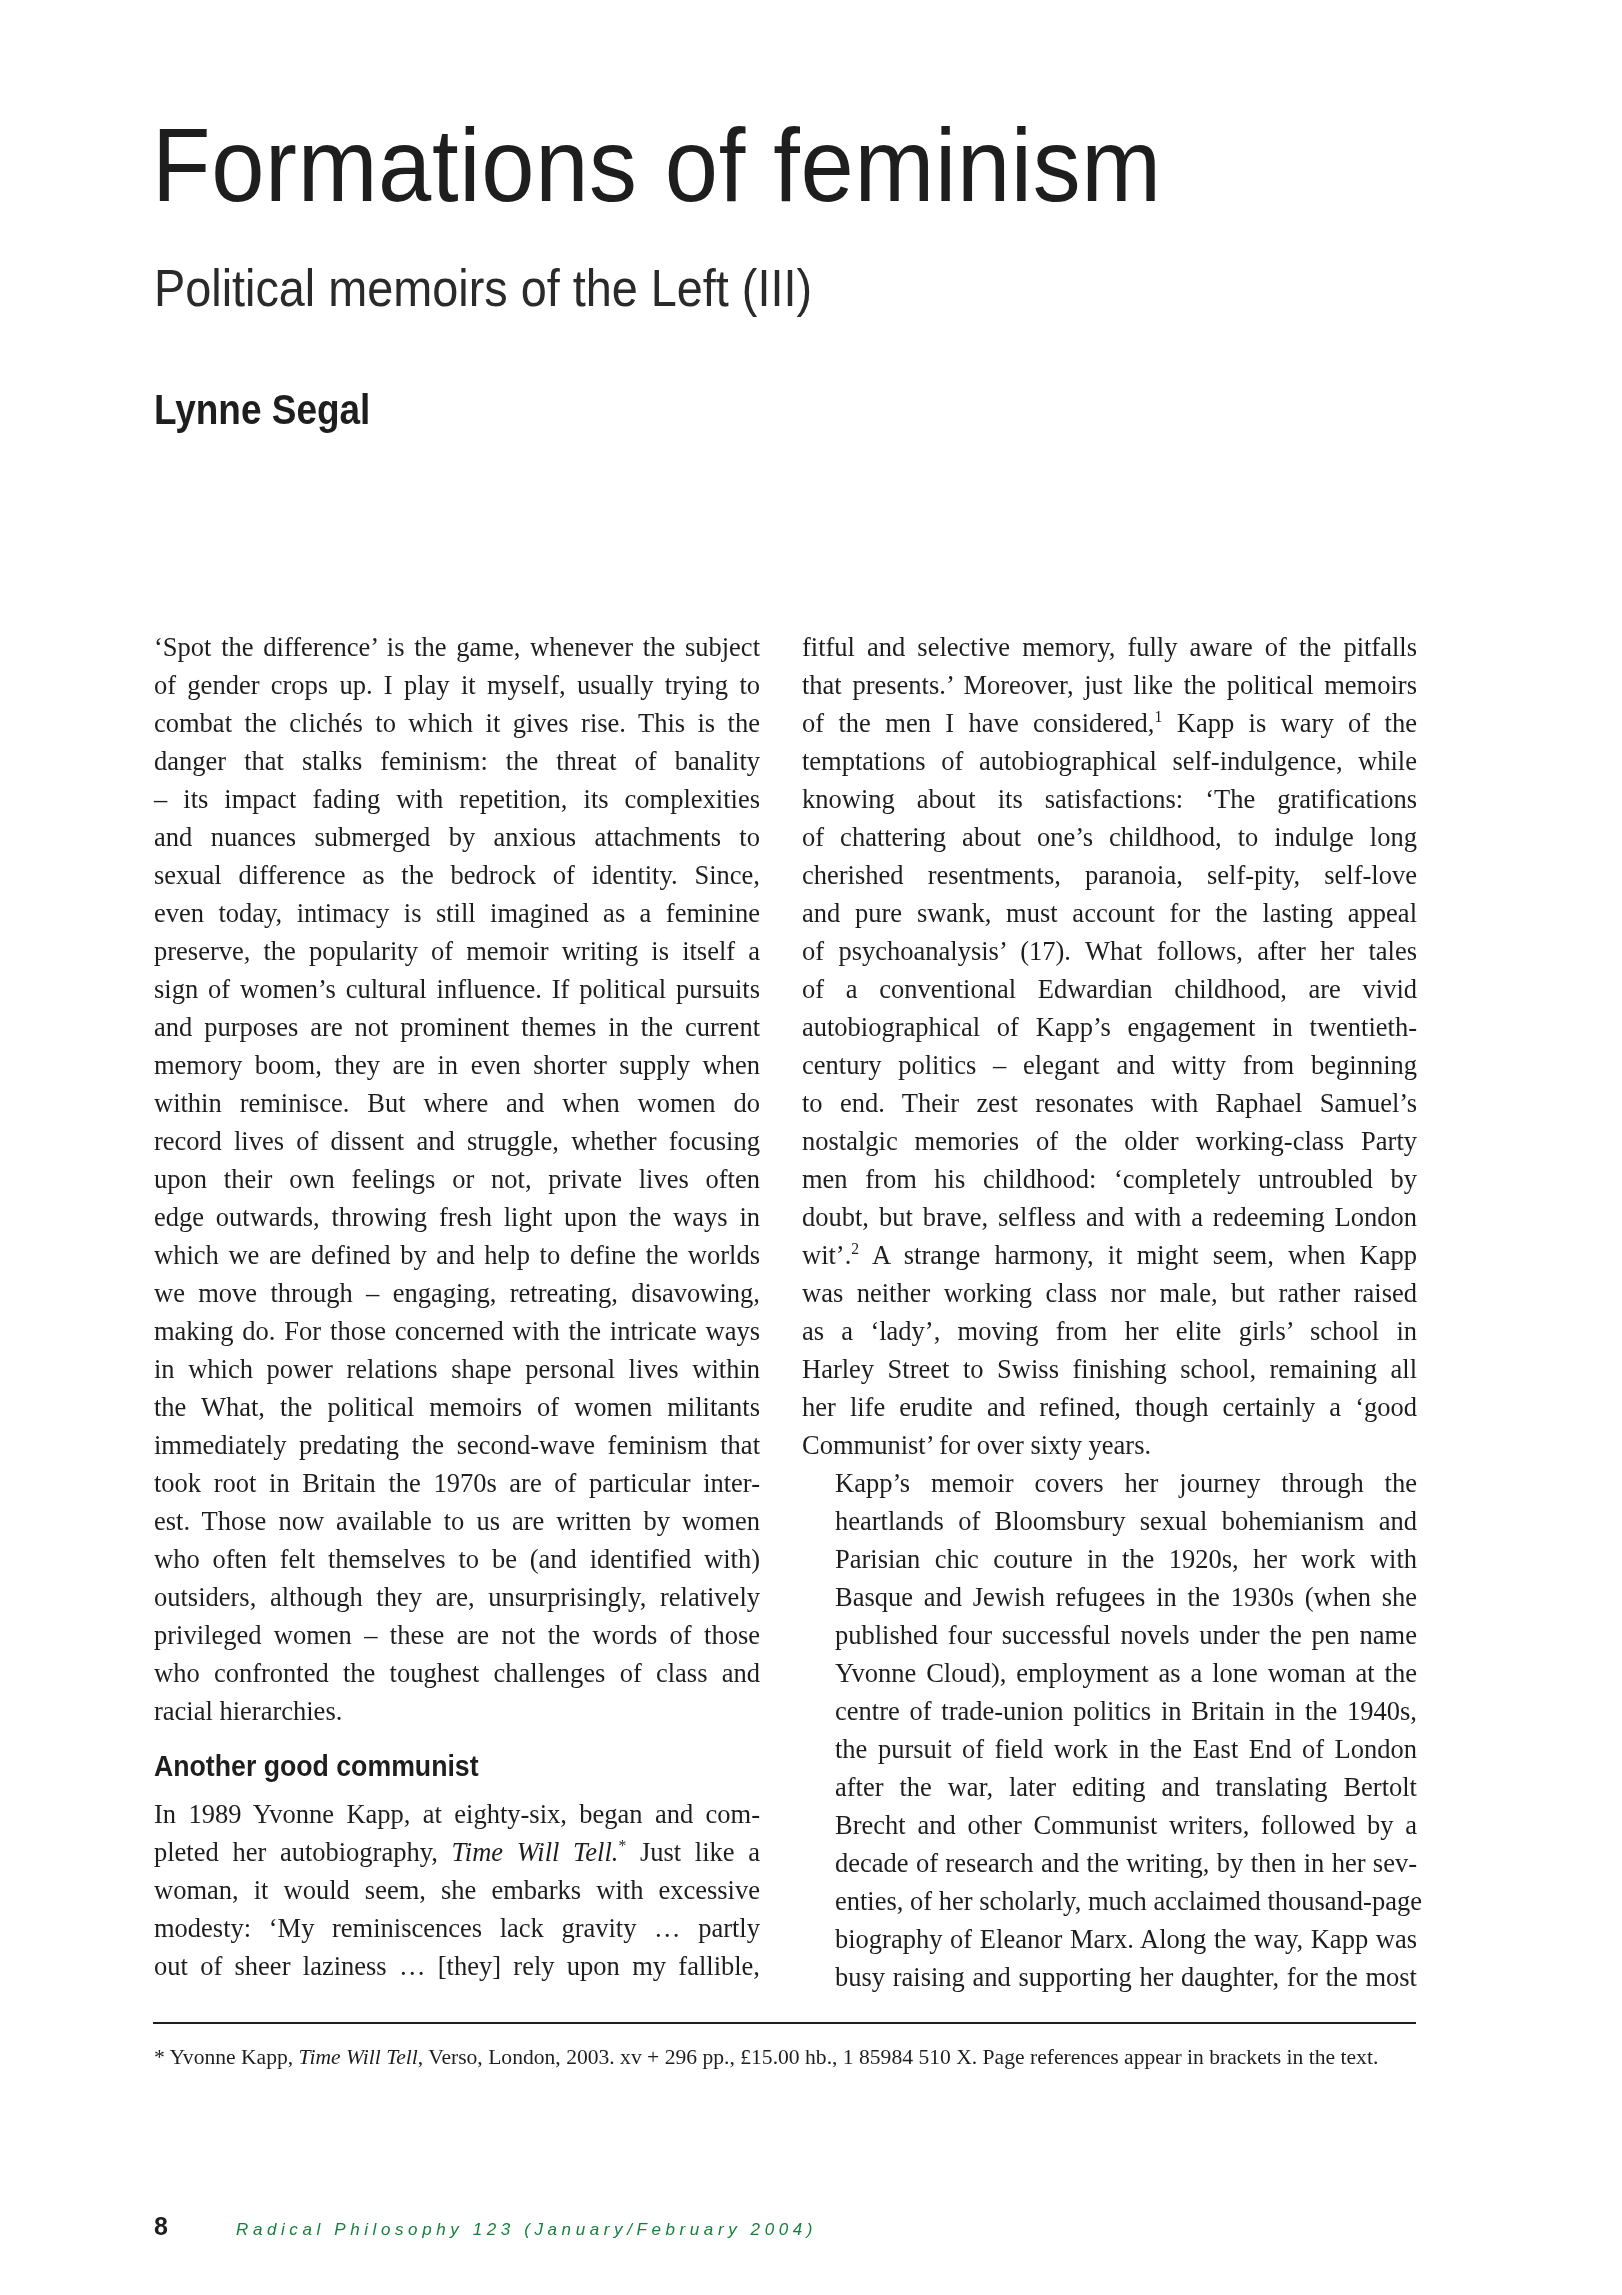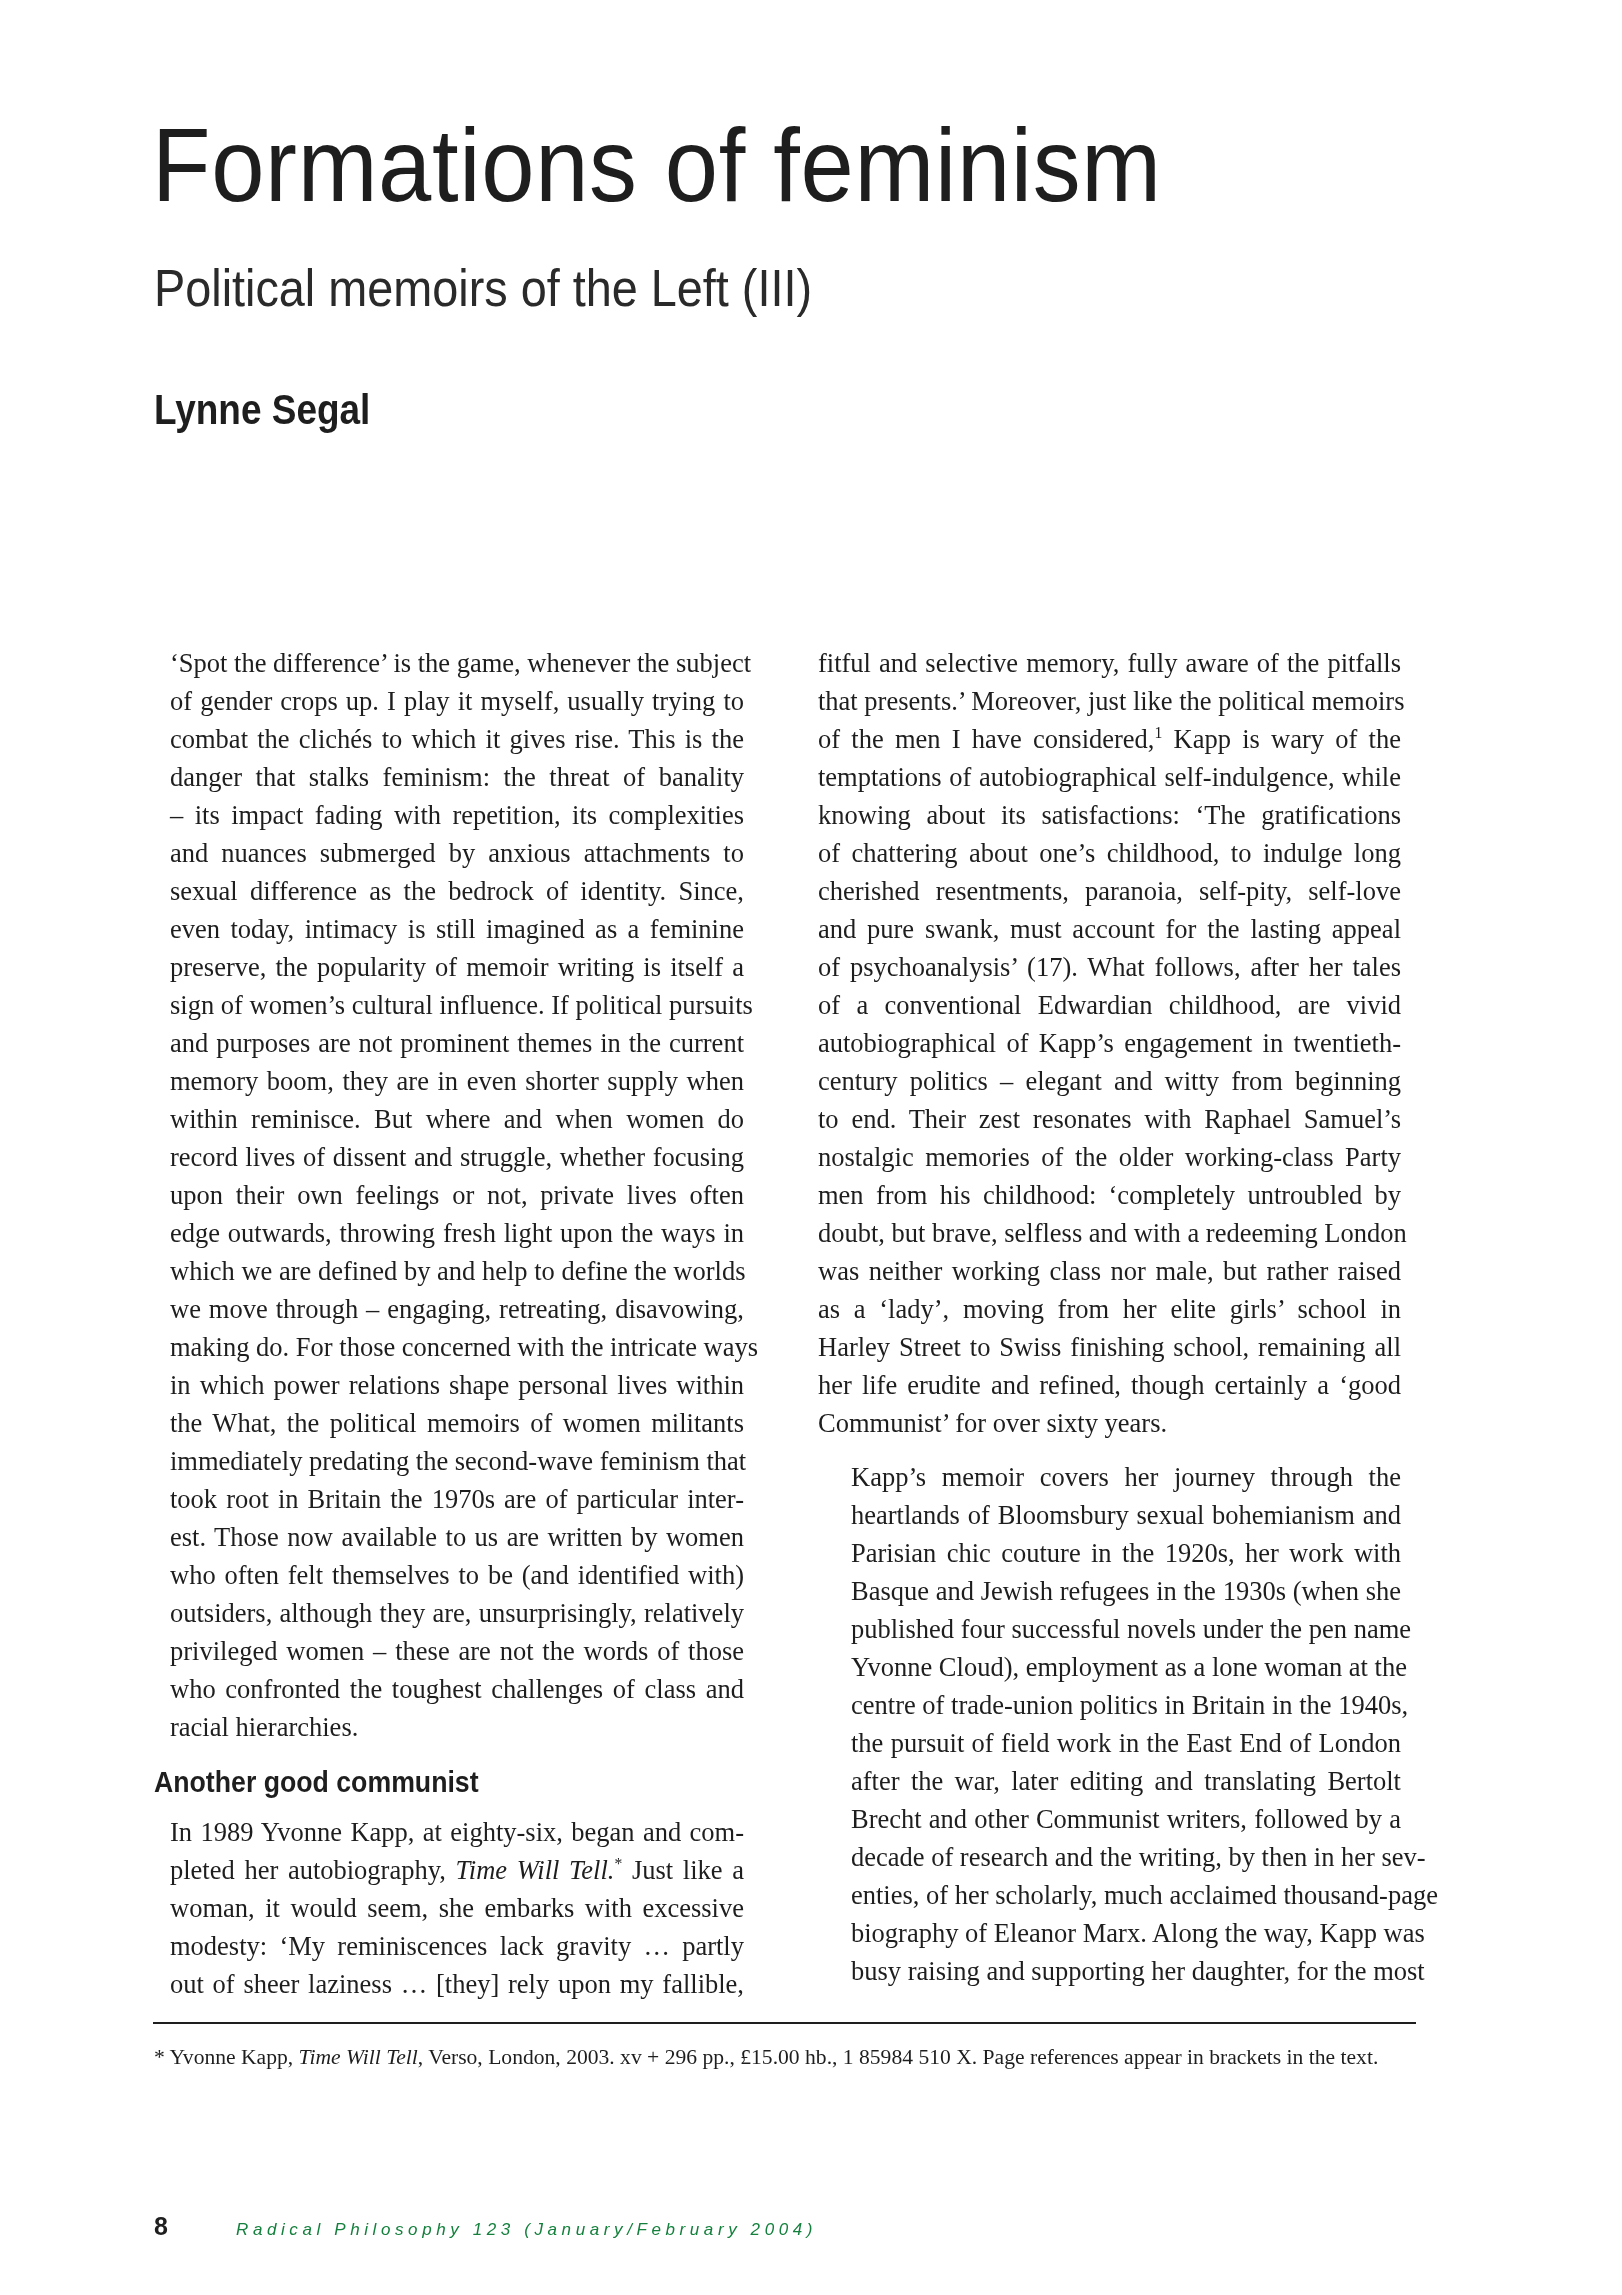--- a/index.html
+++ b/index.html
@@ -23,21 +23,21 @@
     font-size: 42px; line-height: 1; color: #1e1e1e;
     transform: scaleX(0.88); transform-origin: left top; white-space: nowrap;
   }
   .col {
     position: absolute; top: 620px;
     font-family: "Liberation Serif", serif; font-size: 26.5px; line-height: 38px;
     color: #1e1e1e; text-align: justify; hyphens: none;
   }
   .col-left { left: 154px; width: 606px; }
   .col-right { left: 802px; width: 615px; }
-  .col p { margin: 16px; }
+  .col p { margin: 0; }
   .col p.indent { text-indent: 33px; }
   .line { display: block; text-align: justify; text-align-last: justify; white-space: nowrap; overflow: visible; }
   .line.last { text-align-last: left; }
   .section-heading {
     font-family: "Liberation Sans", sans-serif; font-weight: 700;
     font-size: 29px; line-height: 1; margin: 22px 0 14.4px 0; color: #1e1e1e;
     transform: scaleX(0.92); transform-origin: left center; white-space: nowrap;
   }
   sup { font-size: 15.7px; line-height: 0; vertical-align: super; }
   .footnote-rule {
@@ -123,20 +123,21 @@
         <span class="line">cherished resentments, paranoia, self-pity, self-love</span>
         <span class="line">and pure swank, must account for the lasting appeal</span>
         <span class="line">of psychoanalysis’ (17). What follows, after her tales</span>
         <span class="line">of a conventional Edwardian childhood, are vivid</span>
         <span class="line">autobiographical of Kapp’s engagement in twentieth-</span>
         <span class="line">century politics – elegant and witty from beginning</span>
         <span class="line">to end. Their zest resonates with Raphael Samuel’s</span>
         <span class="line">nostalgic memories of the older working-class Party</span>
         <span class="line">men from his childhood: ‘completely untroubled by</span>
         <span class="line">doubt, but brave, selfless and with a redeeming London</span>
+      <span class="line"><span>wit’.</span><sup>2</sup><span> A strange harmony, it might seem, when Kapp</span></span>
       <span class="line">was neither working class nor male, but rather raised</span>
         <span class="line">as a ‘lady’, moving from her elite girls’ school in</span>
         <span class="line">Harley Street to Swiss finishing school, remaining all</span>
         <span class="line">her life erudite and refined, though certainly a ‘good</span>
         <span class="line last">Communist’ for over sixty years.</span>
     </p>
     <p class="indent" id="right-p2">
         <span class="line">Kapp’s memoir covers her journey through the</span>
         <span class="line">heartlands of Bloomsbury sexual bohemianism and</span>
         <span class="line">Parisian chic couture in the 1920s, her work with</span>

